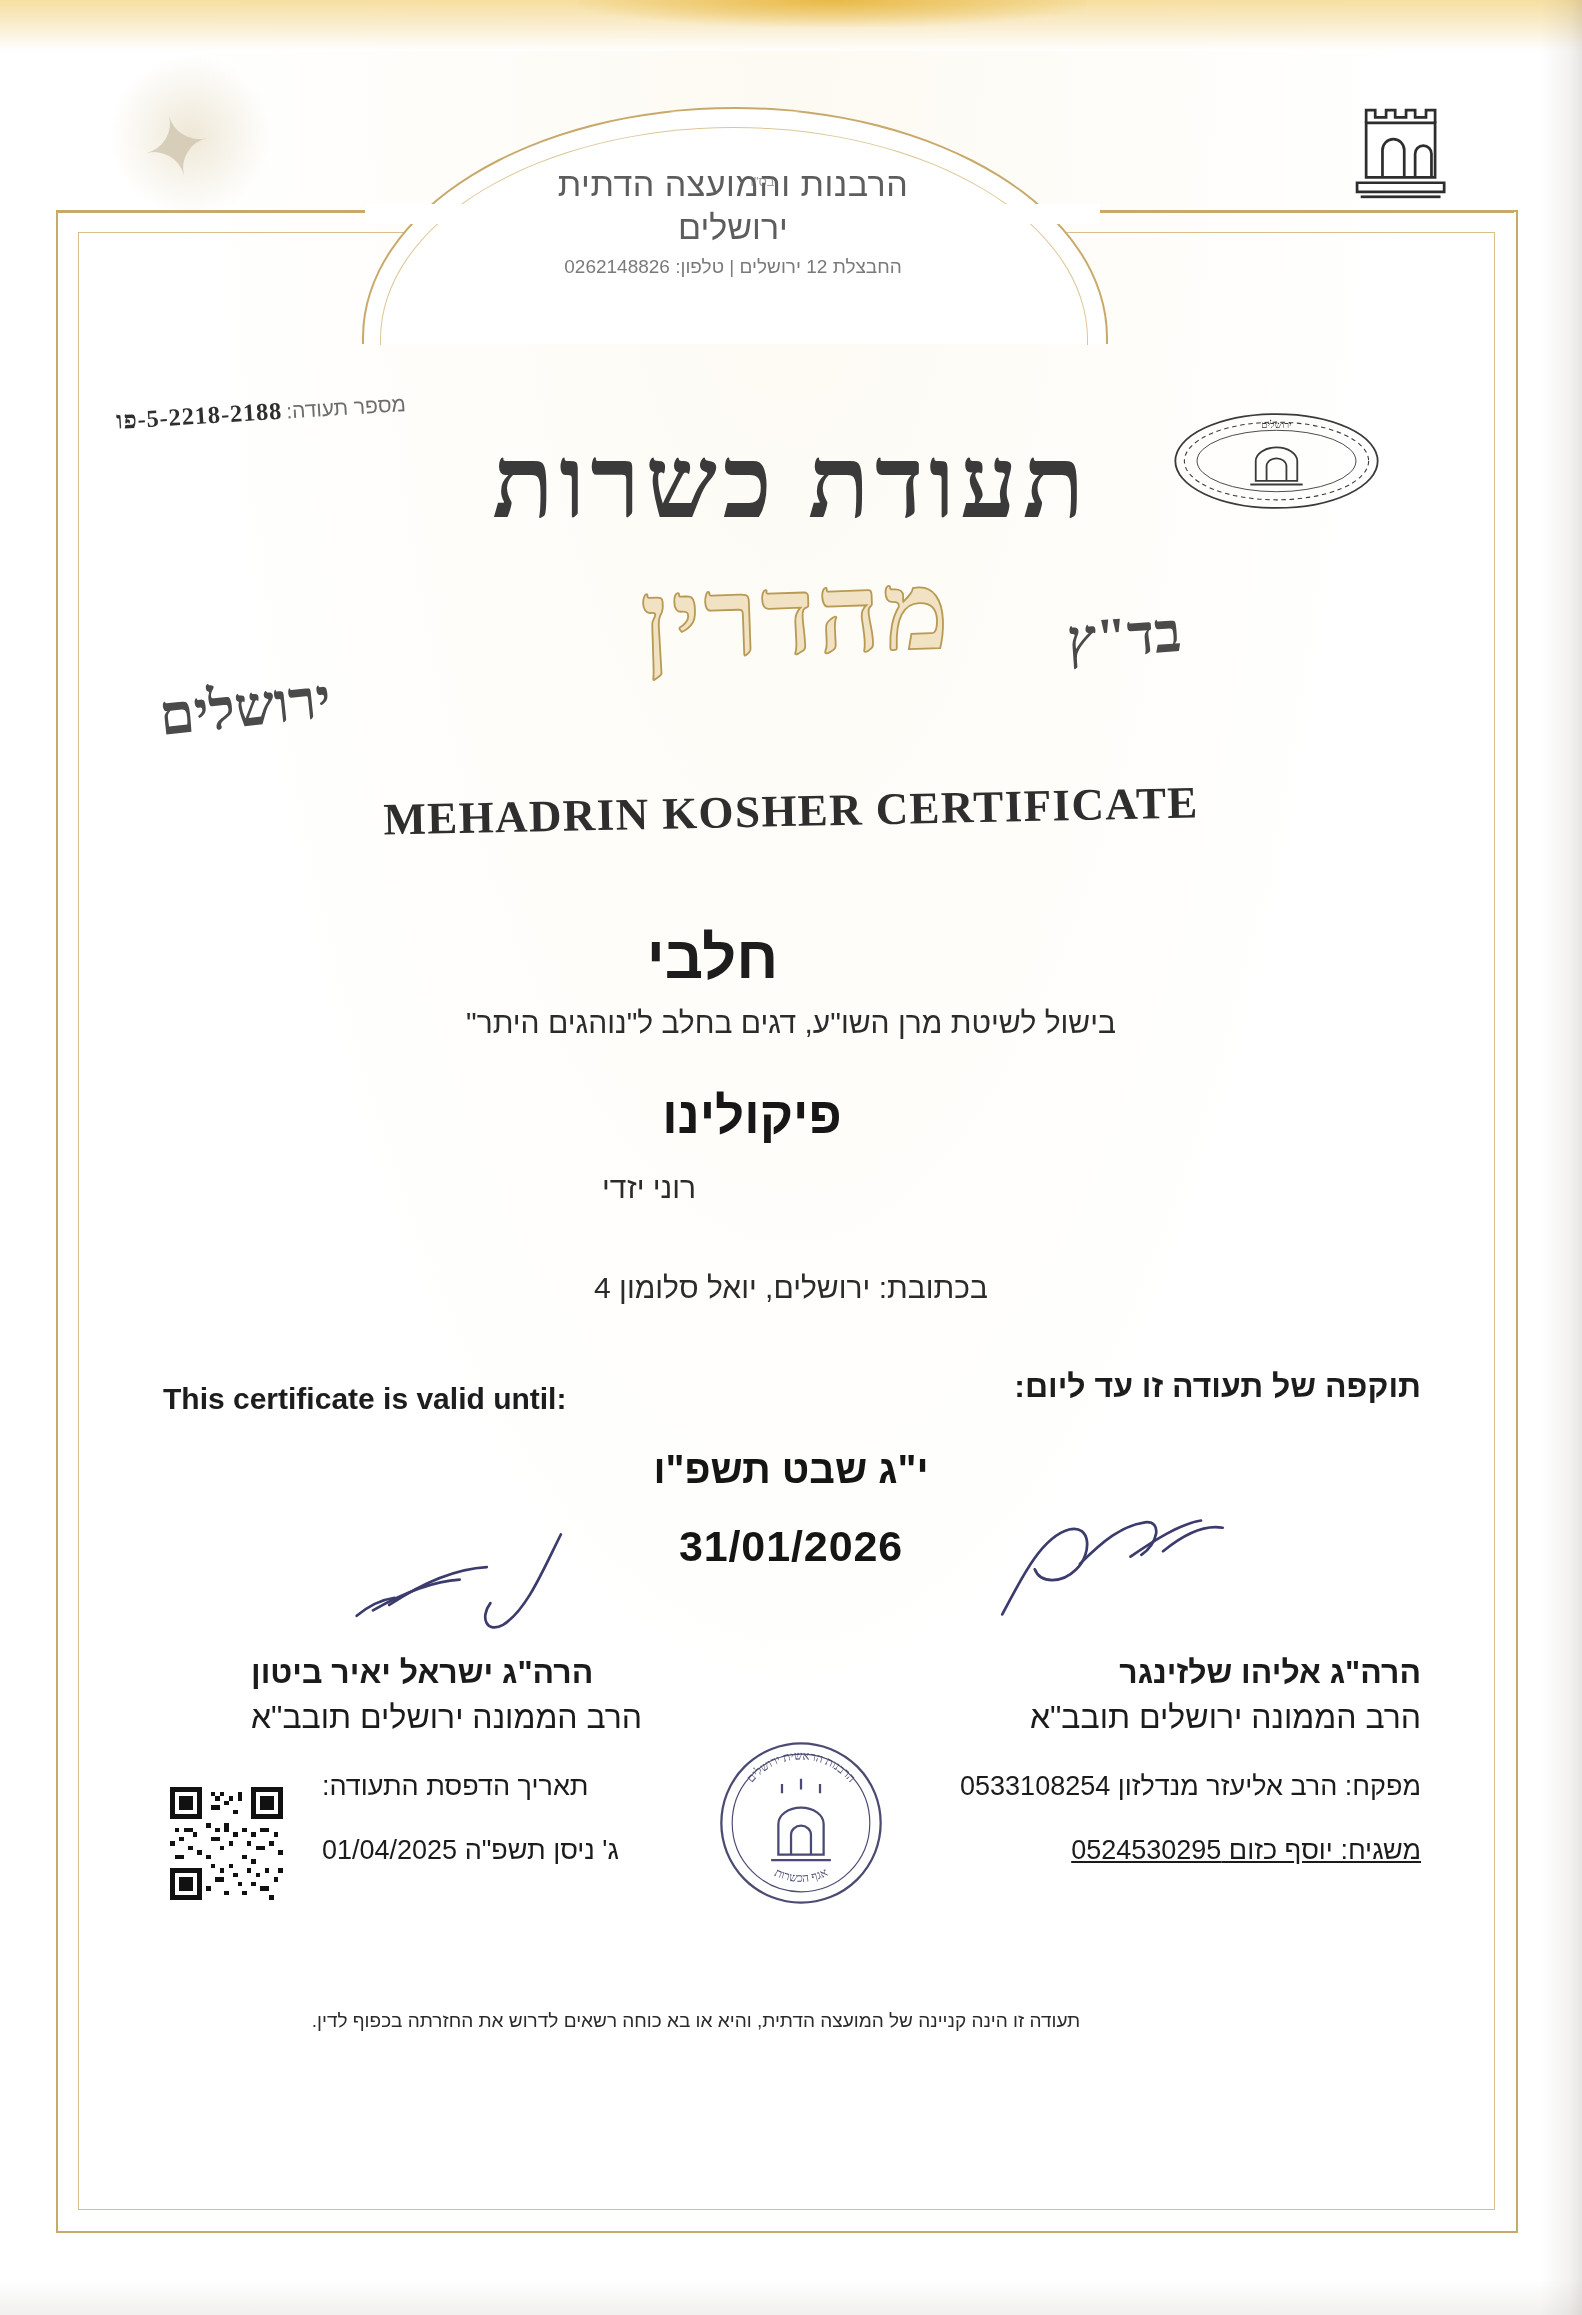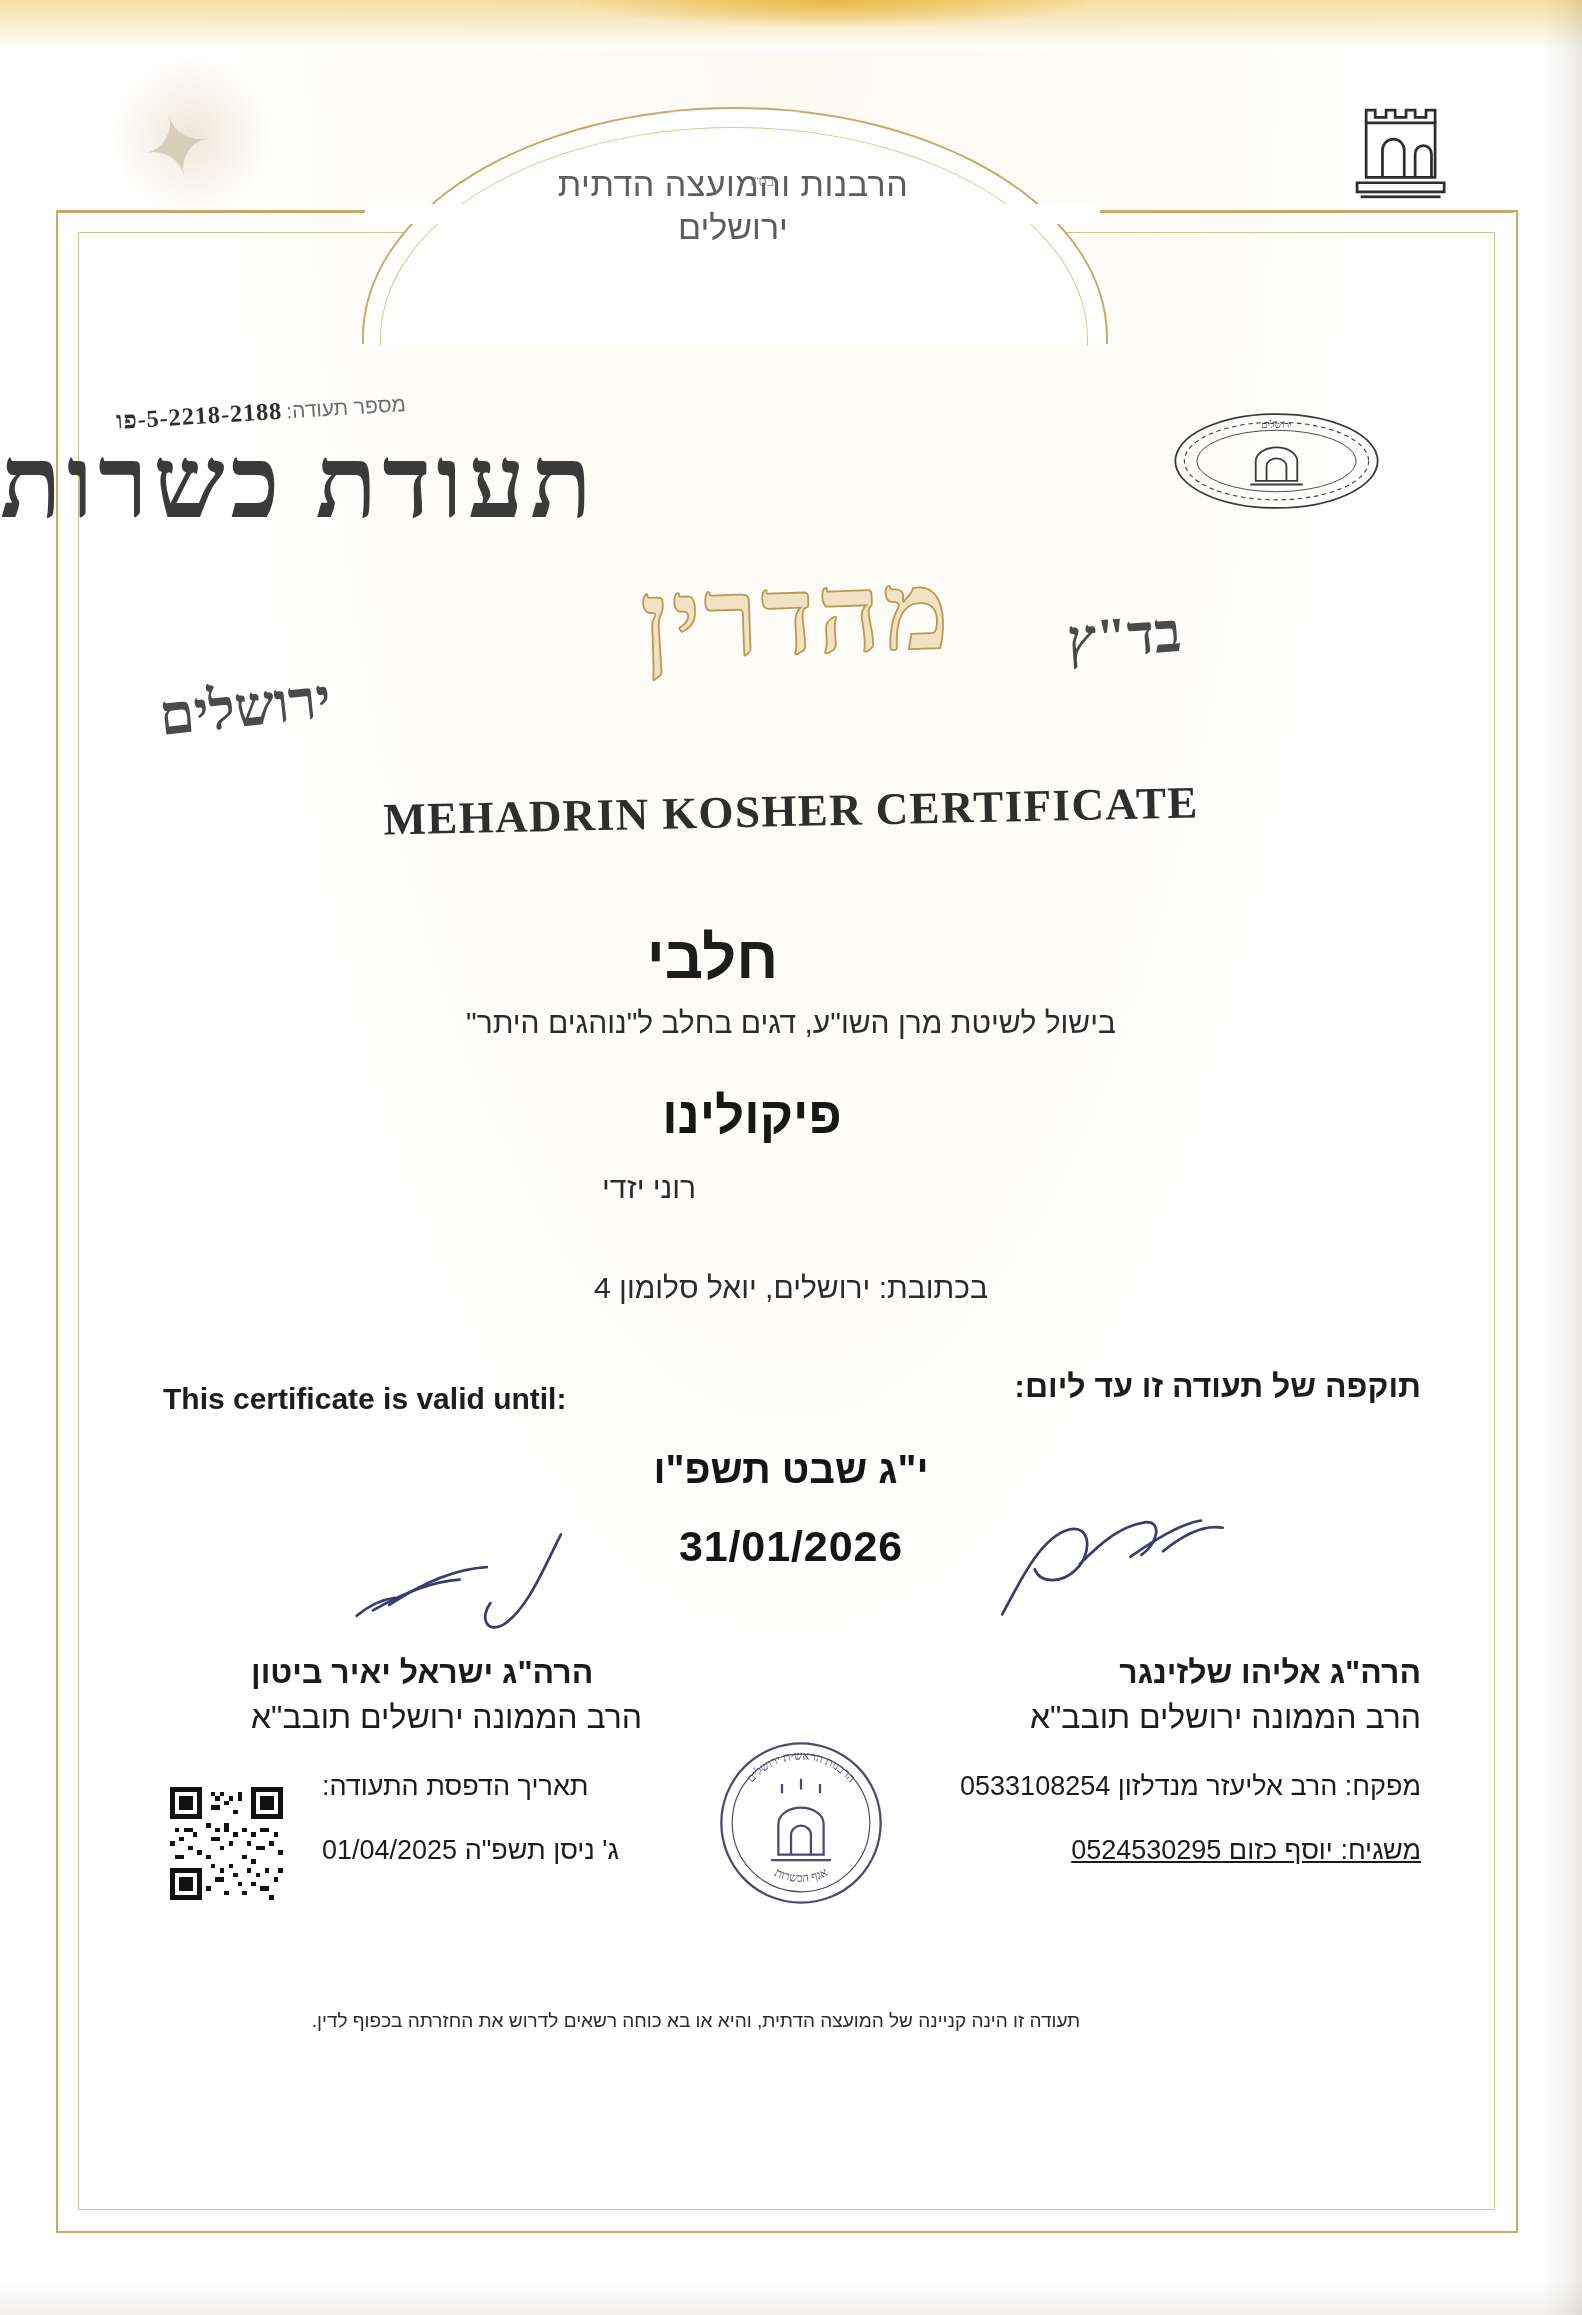--- a/index.html
+++ b/index.html
@@ -202,21 +202,21 @@
     position: absolute;
     left: 1165px; top: 405px;
     width: 223px; height: 112px;
   }
 
   
   .title-heb {
     position: absolute;
     left: 0; top: 425px;
     width: 1582px;
-    text-align: left;
+    text-align: center;
     direction: rtl;
     font-family: "Liberation Serif", serif;
     font-size: 101px;
     font-weight: 700;
     color: #3a3a3a;
     letter-spacing: 5.4px;
   }
   .title-mehadrin {
     position: absolute;
     left: 507px; top: 554px;
@@ -491,20 +491,21 @@
         <rect x="14" y="114" width="88" height="3"></rect>
       </g>
     </svg>
   </div>
 
   <div class="tiny-top">בס"ד</div>
 
   <div class="org-header">
     <div class="org-line1">הרבנות והמועצה הדתית</div>
     <div class="org-line2">ירושלים</div>
+    <div class="org-line3">החבצלת 12 ירושלים | טלפון: 0262148826</div>
   </div>
 
   <div class="cert-number-wrap">
     <span class="cert-number-label">מספר תעודה:</span>
     <span class="cert-number-value">5-2218-2188-פו</span>
   </div>
 
   <div class="oval-stamp">
     <svg width="223" height="112" viewBox="0 0 246 124">
       <ellipse cx="123" cy="62" rx="112" ry="52" fill="none" stroke="#3a3a3a" stroke-width="2"></ellipse>

